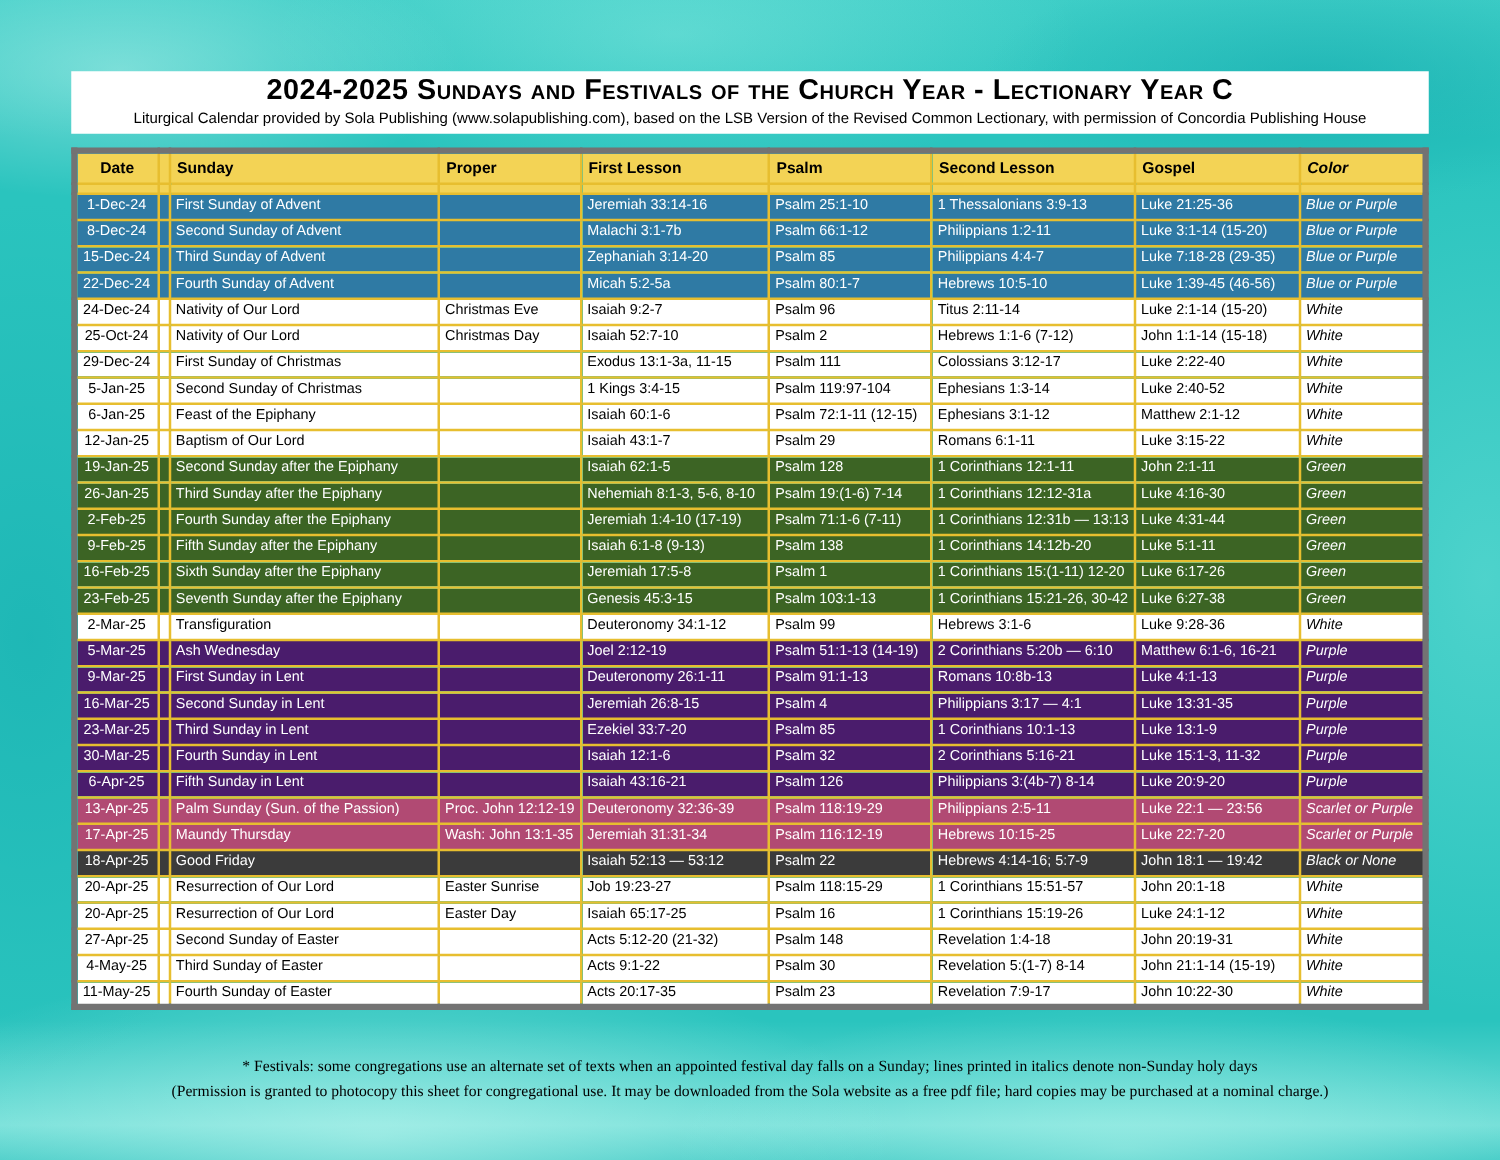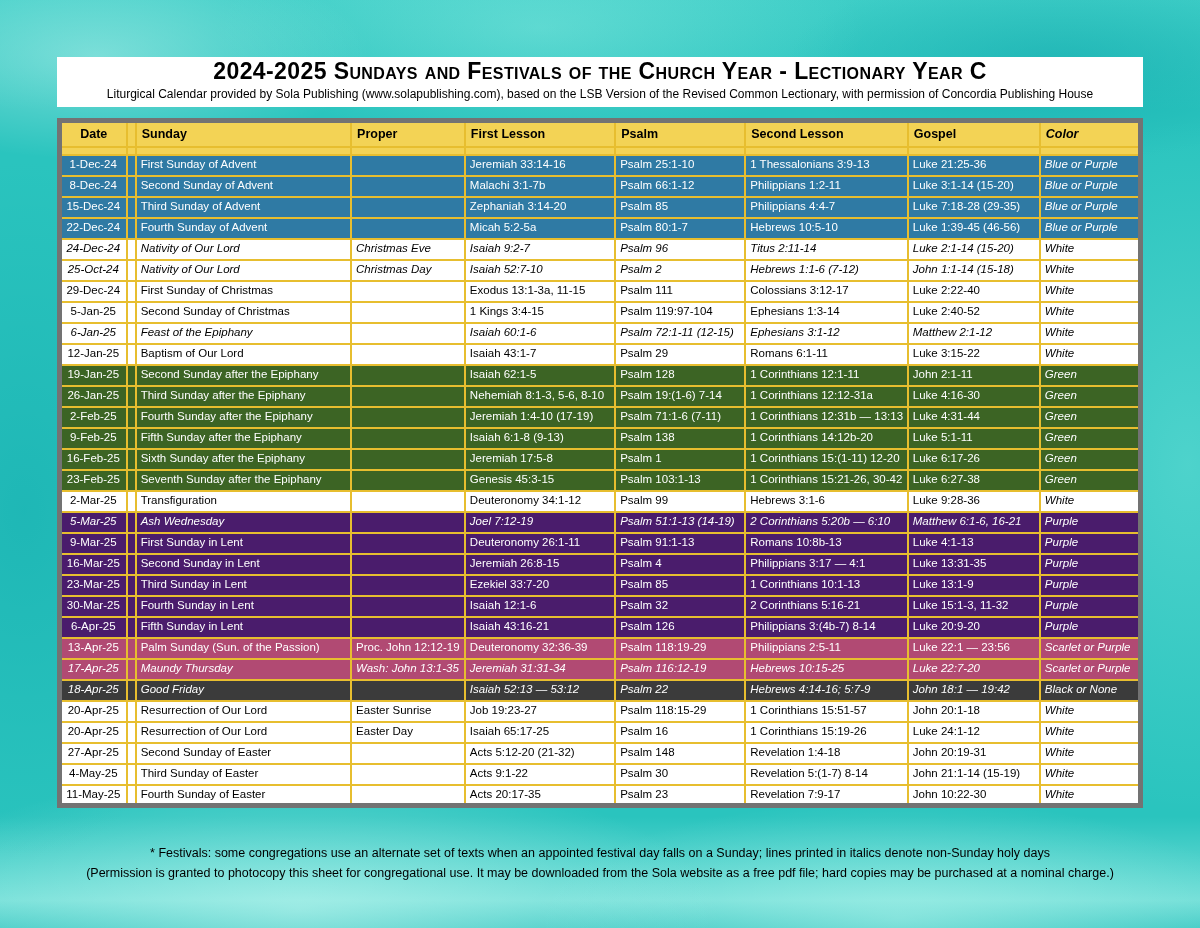--- a/index.html
+++ b/index.html
@@ -47,24 +47,24 @@
   .col-date { width: 66px; }
   td.col-date { text-align: center; padding-right: 5px; }
   .col-gap { width: 9px; padding: 0; }
   .col-sunday { width: 212px; }
   .col-proper { width: 112px; }
   .col-first_lesson { width: 148px; }
   .col-psalm { width: 128px; }
   .col-second_lesson { width: 160px; }
   .col-gospel { width: 130px; }
   .col-color { width: 99px; font-style: italic; }
-  tr.italic td { font-style: italic; }
+  tr.italic td { }
   .footnotes {
     position: absolute; left: 57px; top: 843px; width: 1086px;
-    text-align: center; color: #000;
+    text-align: center; color: #000; font-family: Liberation Serif, serif;
   }
   .footnote { font-size: 12.5px; line-height: 1.6; }
 </style>
 <style>.season-advent td{background:#2F7AA4;color:#FFFFFF;}
 .season-white td{background:#FFFFFF;color:#000000;}
 .season-green td{background:#3C6424;color:#FFFFFF;}
 .season-purple td{background:#4A1C6C;color:#FFFFFF;}
 .season-rose td{background:#B14A73;color:#FFFFFF;}
 .season-black td{background:#3B3B3B;color:#FFFFFF;}</style></head>
 <body>
@@ -285,21 +285,21 @@
         <td class="col-psalm">Psalm 99</td>
         <td class="col-second_lesson">Hebrews 3:1-6</td>
         <td class="col-gospel">Luke 9:28-36</td>
         <td class="col-color">White</td>
       </tr>
       <tr class="season-purple italic">
         <td class="col-date">5-Mar-25</td>
         <td class="col-gap"></td>
         <td class="col-sunday">Ash Wednesday</td>
         <td class="col-proper"></td>
-        <td class="col-first_lesson">Joel 7:12-19</td>
+        <td class="col-first_lesson">Joel 2:12-19</td>
         <td class="col-psalm">Psalm 51:1-13 (14-19)</td>
         <td class="col-second_lesson">2 Corinthians 5:20b — 6:10</td>
         <td class="col-gospel">Matthew 6:1-6, 16-21</td>
         <td class="col-color">Purple</td>
       </tr>
       <tr class="season-purple">
         <td class="col-date">9-Mar-25</td>
         <td class="col-gap"></td>
         <td class="col-sunday">First Sunday in Lent</td>
         <td class="col-proper"></td>

